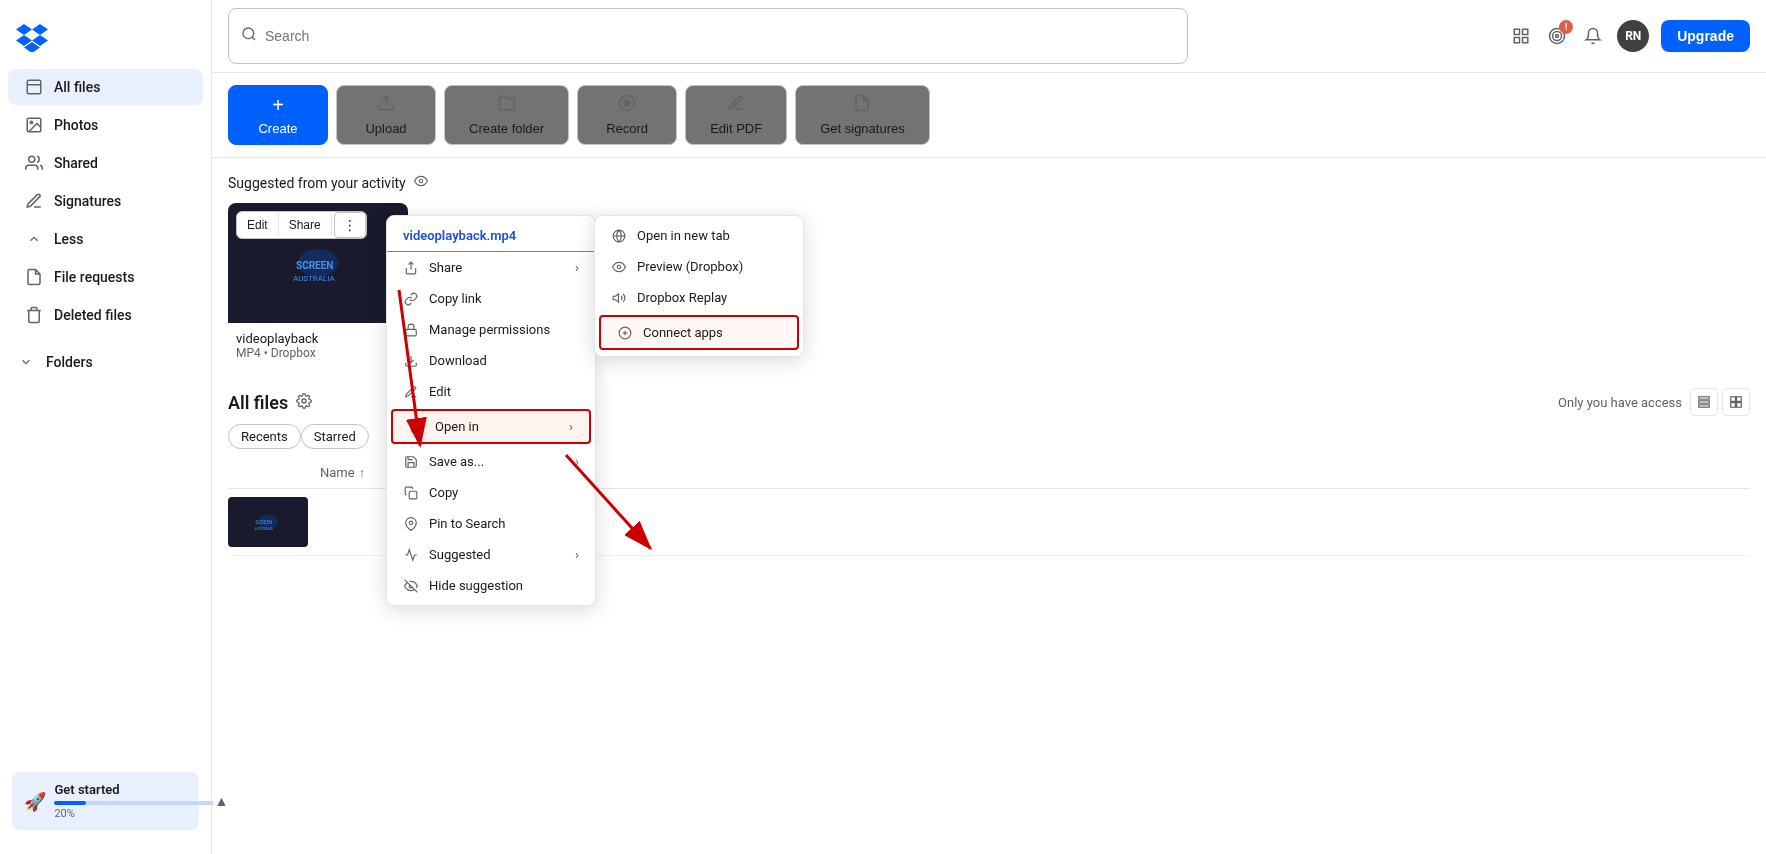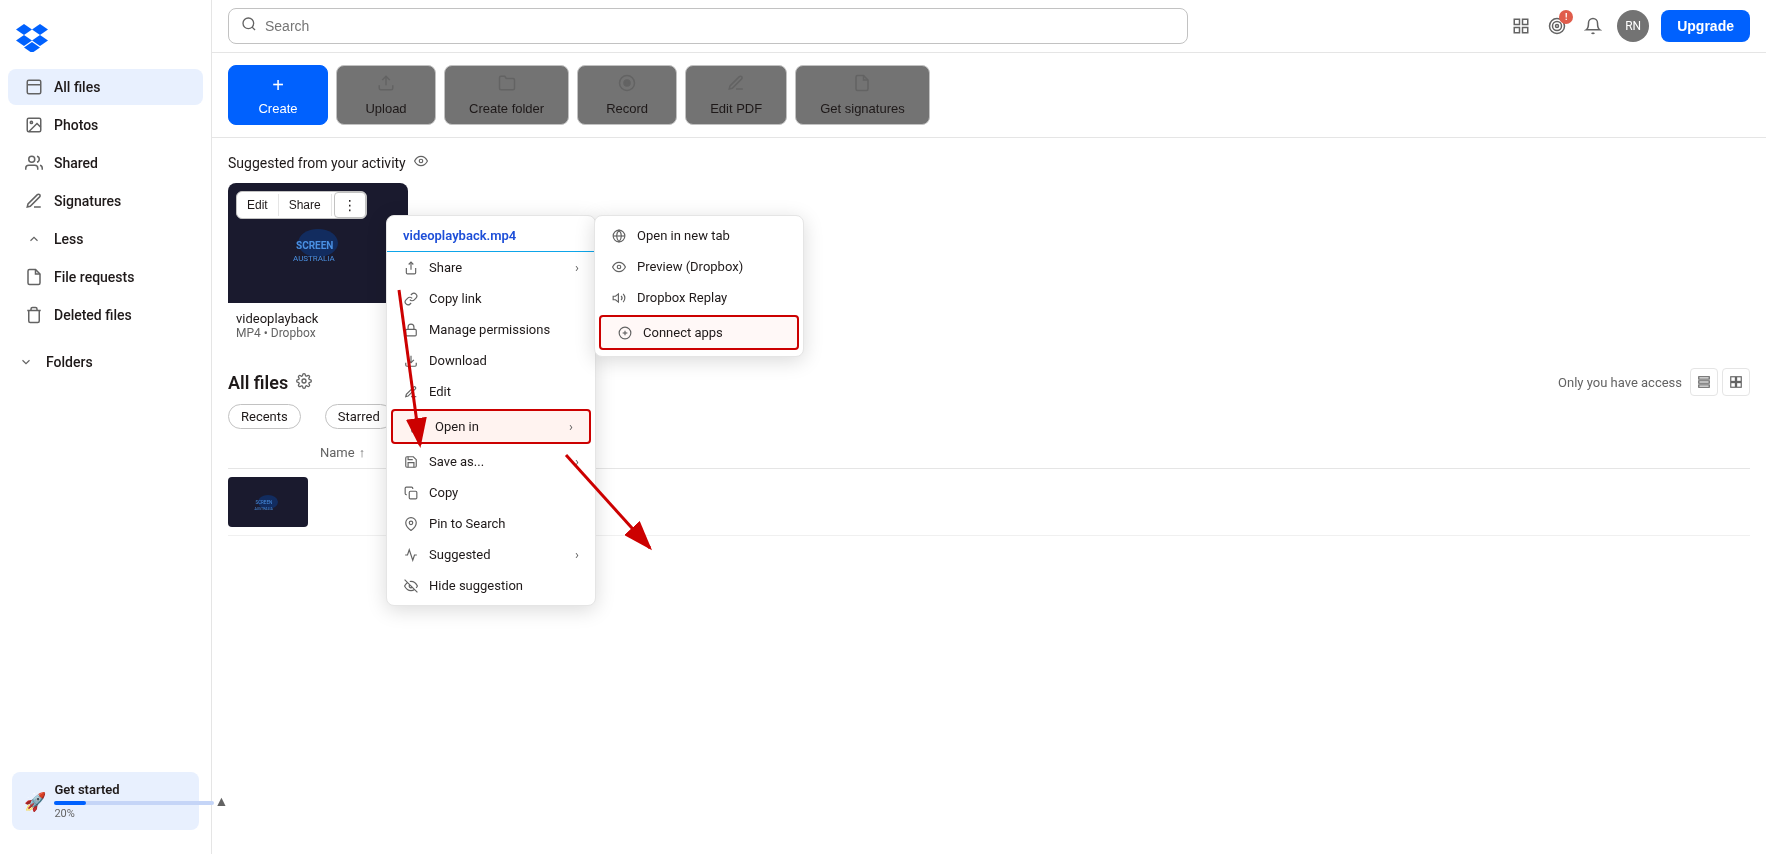--- a/index.html
+++ b/index.html
@@ -69,21 +69,21 @@
       gap: 12px;
     }
     .search-bar {
       flex: 1;
       max-width: 960px;
       display: flex;
       align-items: center;
       gap: 8px;
       border: 1px solid #c2c2c2;
       border-radius: 8px;
-      padding: 7px 12px;
+      padding: 17px 12px;
       background: #fff;
     }
     .search-bar input {
       border: none;
       outline: none;
       font-size: 14px;
       width: 100%;
       color: #1e1919;
       background: transparent;
     }
@@ -91,27 +91,27 @@
       display: flex;
       align-items: center;
       gap: 12px;
       margin-left: auto;
     }
     .topbar-icon { color: #636363; cursor: pointer; width: 24px; height: 24px; display: flex; align-items: center; justify-content: center; }
     .avatar {
       width: 32px;
       height: 32px;
       border-radius: 50%;
-      background: #737373;
+      background: #404040;
       color: #fff;
       display: flex;
       align-items: center;
       justify-content: center;
       font-size: 12px;
-      font-weight: 400;
+      font-weight: 700;
       cursor: pointer;
     }
     .upgrade-btn {
       background: #0061fe;
       color: #fff;
       border: none;
       border-radius: 8px;
       padding: 8px 16px;
       font-size: 14px;
       font-weight: 600;
@@ -226,21 +226,21 @@
     }
     .all-files-right {
       display: flex;
       align-items: center;
       gap: 8px;
       font-size: 13px;
       color: #636363;
     }
     .tabs {
       display: flex;
-      gap: 24px;
+      gap: 0;
       margin-bottom: 8px;
     }
     .tab {
       padding: 4px 12px;
       border: 1px solid #c2c2c2;
       border-radius: 20px;
       font-size: 13px;
       cursor: pointer;
       background: #fff;
       color: #1e1919;

